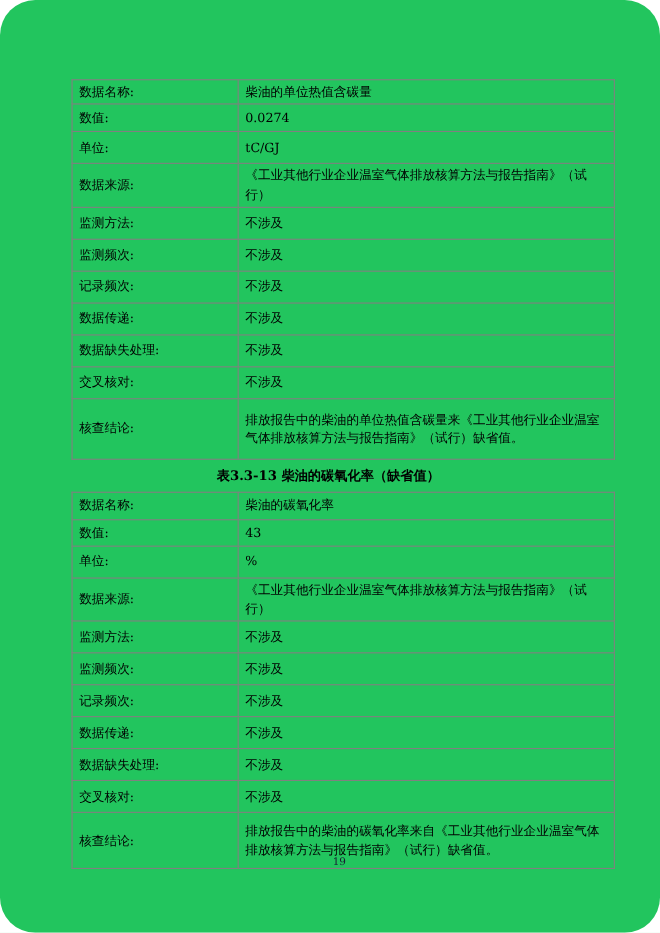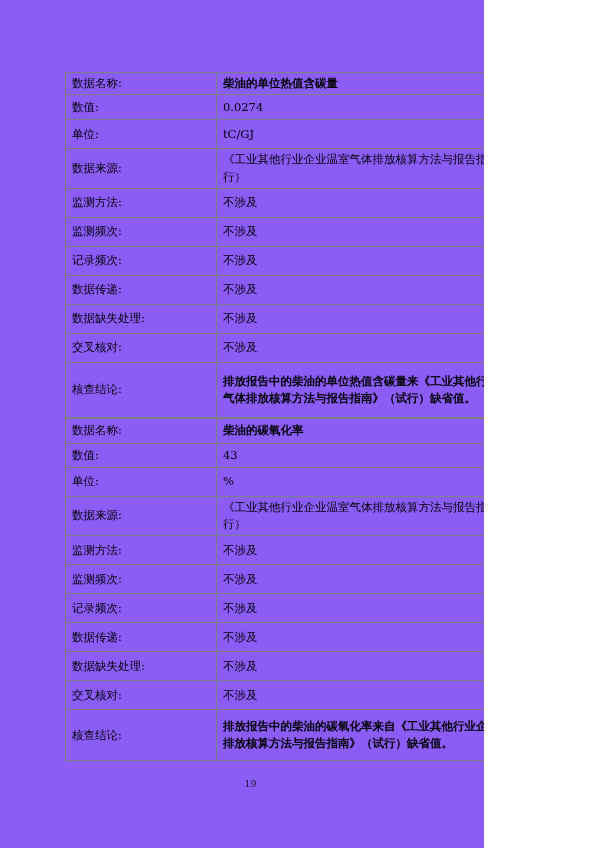--- a/index.html
+++ b/index.html
@@ -2,26 +2,27 @@
 <html><head>
 <meta charset="utf-8">
 <style>
   html, body {
     margin: 0;
     padding: 0;
     background: #ffffff;
   }
   .page {
     position: relative;
-    width: 484px;
+    width: 600px;
     height: 848px;
-    background: #8b5cf6;
+    background: #22c55e;
     overflow: hidden;
     font-family: "DejaVu Serif", "Liberation Serif", serif;
     color: #000000;
+    border-radius: 32px;
   }
   .doc {
     position: absolute;
     left: 65px;
     top: 72px;
     width: 467px;
   }
   table.dtable {
     border-collapse: collapse;
     table-layout: fixed;
@@ -30,21 +31,21 @@
   }
   table.dtable td {
     border: 1px solid #808080;
     vertical-align: middle;
     padding: 2px 6px;
     line-height: 1.5;
     overflow: hidden;
   }
   td.cell-label { width: 138px; }
   td.cell-value { width: 329px; padding-left: 8px; }
-  .bold { font-weight: bold; }
+  .bold { font-weight: normal; }
 
   
   #table1 tr { height: 29px; }
   #table1 tr:nth-child(1) { height: 20px; }
   #table1 tr:nth-child(2) { height: 25px; }
   #table1 tr:nth-child(11) { height: 55px; }
 
   #table2 tr { height: 29px; }
   #table2 tr:nth-child(1) { height: 25px; }
   #table2 tr:nth-child(2) { height: 24px; }
@@ -118,20 +119,21 @@
     <td class="cell-label">交叉核对:</td>
     <td class="cell-value">不涉及</td>
   </tr>
           <tr>
     <td class="cell-label">核查结论:</td>
     <td class="cell-value bold">排放报告中的柴油的单位热值含碳量来《工业其他行业企业温室气体排放核算方法与报告指南》（试行）缺省值。</td>
   </tr>
         </tbody>
     </table>
 
+    <div class="caption">表3.3-13 柴油的碳氧化率（缺省值）</div>
 
     <table class="dtable" id="table2">
       <tbody>
           <tr>
     <td class="cell-label">数据名称:</td>
     <td class="cell-value bold">柴油的碳氧化率</td>
   </tr>
           <tr>
     <td class="cell-label">数值:</td>
     <td class="cell-value">43</td>

